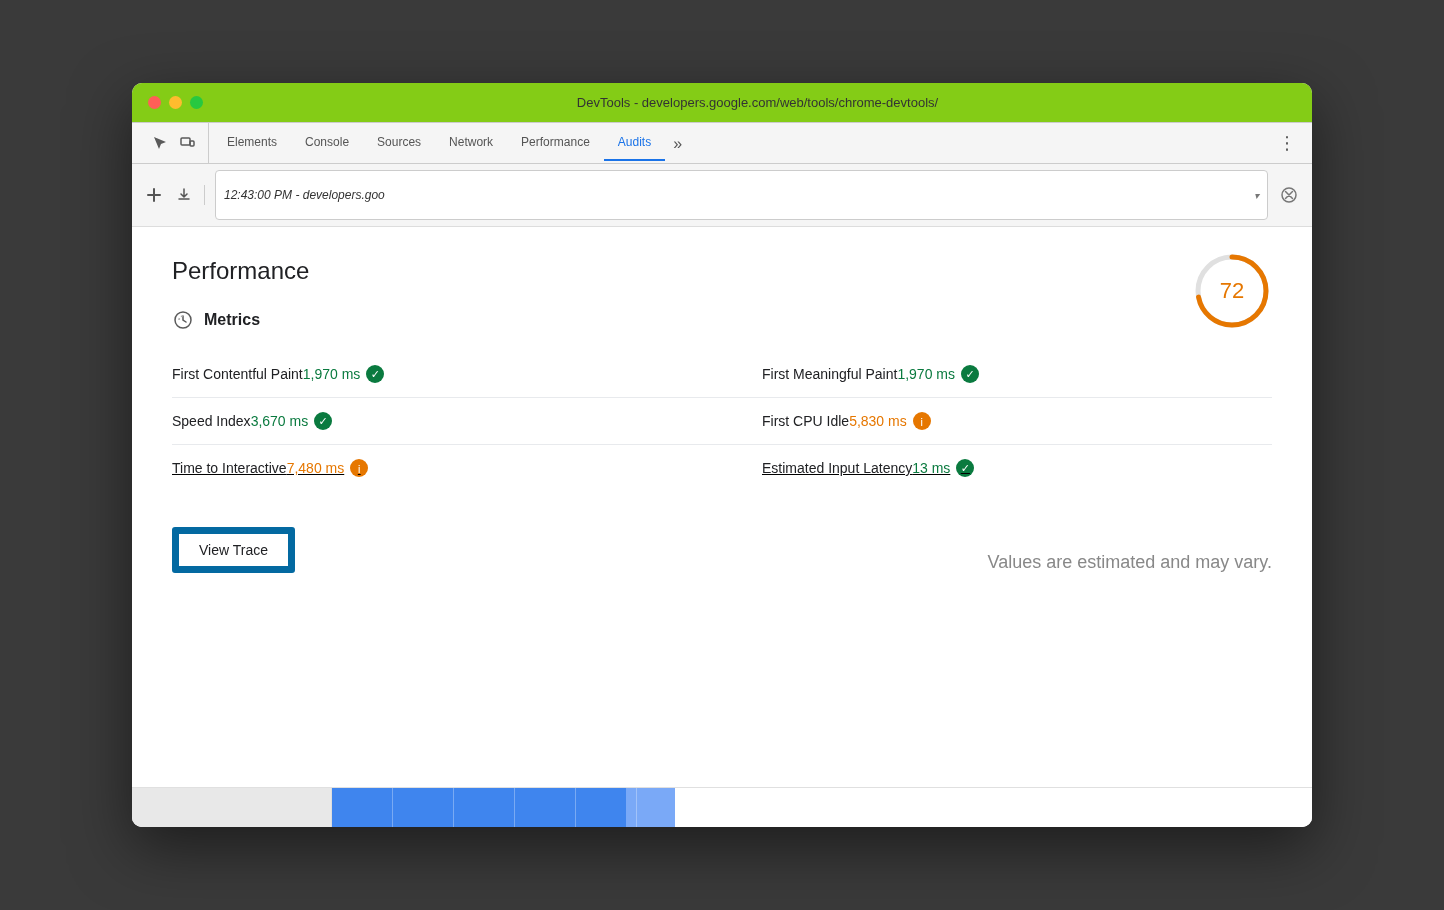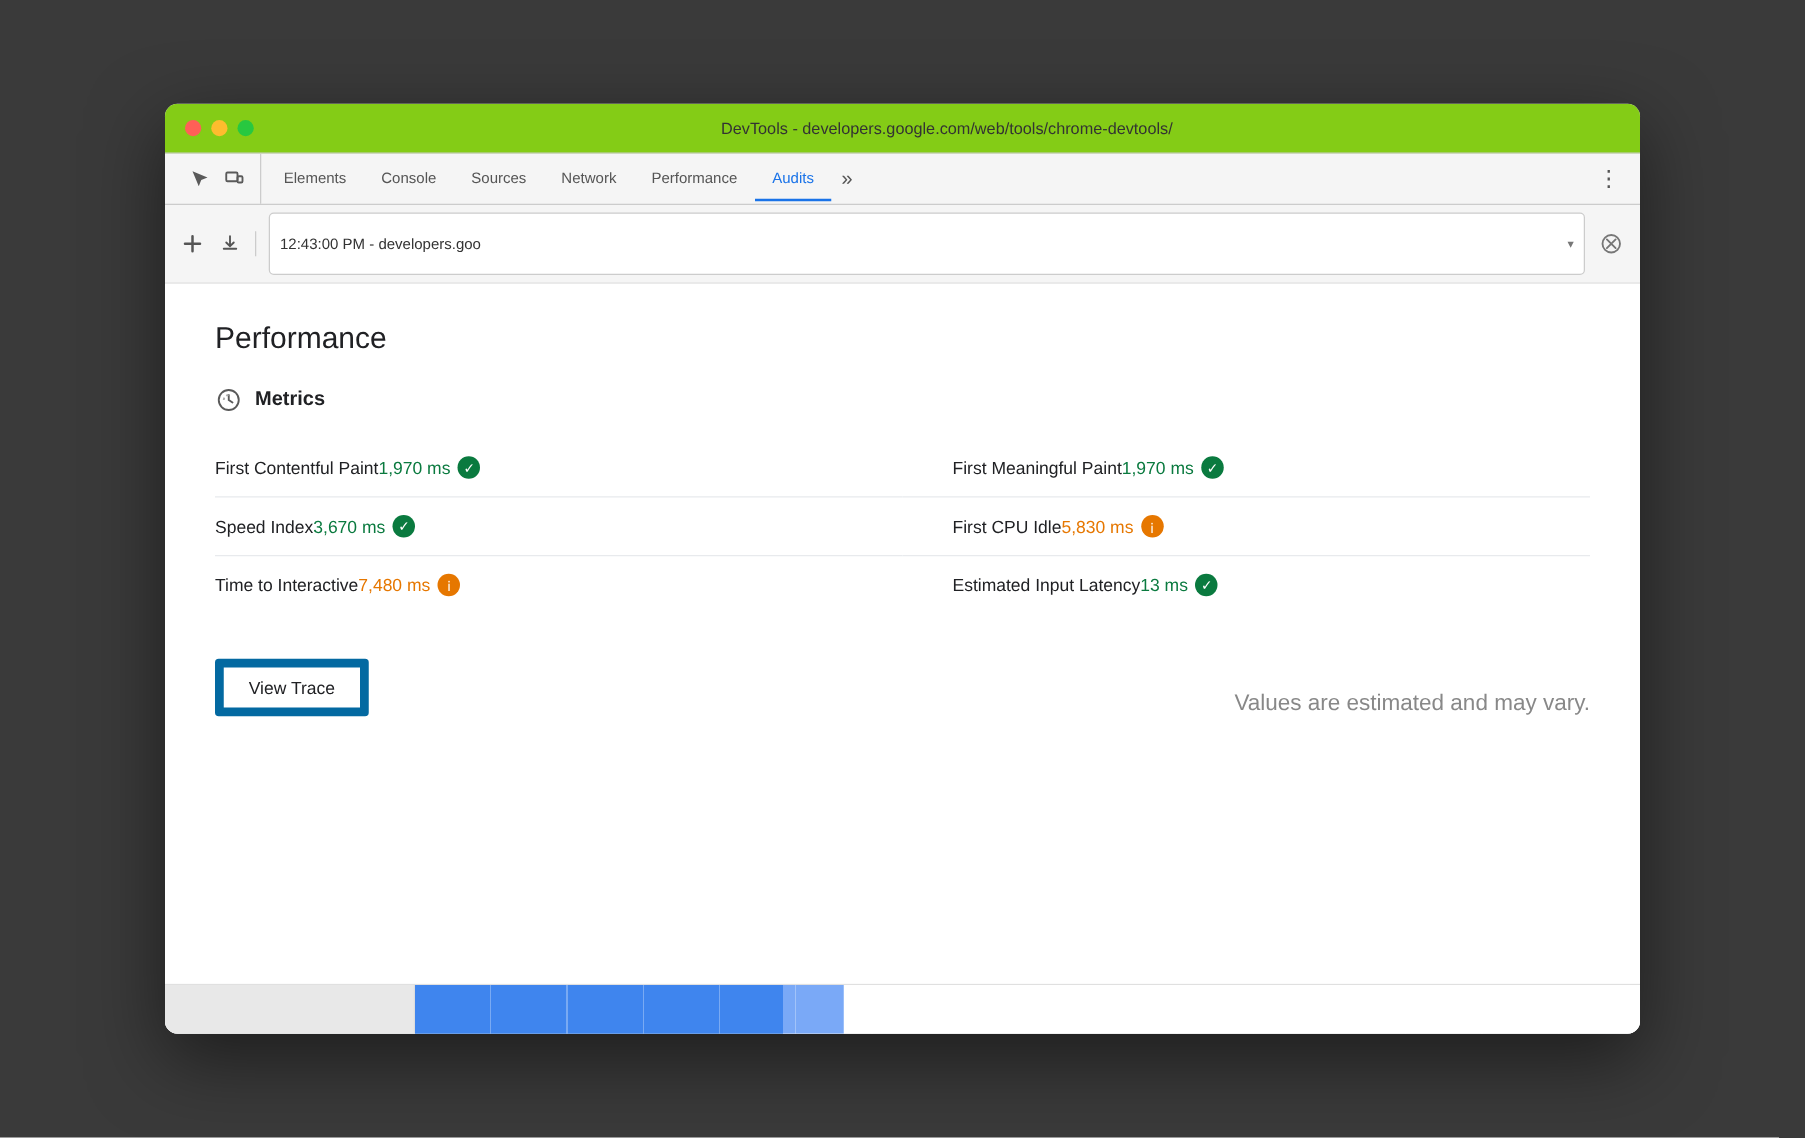--- a/index.html
+++ b/index.html
@@ -129,20 +129,21 @@
       display: flex;
       align-items: center;
       background: white;
       border: 1px solid #ccc;
       border-radius: 4px;
       padding: 17px 8px;
       font-size: 12px;
       color: #333;
       gap: 6px;
       flex: 1;
+      font-style: italic;
     }
     .toolbar-url-text {
       flex: 1;
     }
     .toolbar-dropdown {
       color: #777;
       font-size: 10px;
     }
     .toolbar-no-throttle {
       display: flex;
@@ -215,20 +216,21 @@
     }
     .metric-row {
       display: flex;
       align-items: center;
       padding: 14px 0;
       border-bottom: 1px solid #e8eaed;
       padding-right: 40px;
     }
     .metric-row:last-child {
       border-bottom: none;
+      text-decoration: underline;
     }
     .metric-row.right {
       padding-right: 0;
       padding-left: 40px;
     }
     .metric-label {
       font-size: 14px;
       color: #202124;
     }
     .metric-value {
@@ -372,20 +374,27 @@
     <div class="toolbar-no-throttle">
       <svg width="18" height="18" viewBox="0 0 18 18" fill="none" stroke="#777" stroke-width="1.5">
         <circle cx="9" cy="9" r="7"></circle>
         <path d="M5.5 5.5l7 7M12.5 5.5l-7 7" stroke-linecap="round"></path>
       </svg>
     </div>
   </div>
 
   <div class="content">
 
+    <div class="score-circle">
+      <svg viewBox="0 0 80 80">
+        <circle cx="40" cy="40" r="34" fill="none" stroke="#e0e0e0" stroke-width="5"></circle>
+        <circle cx="40" cy="40" r="34" fill="none" stroke="#e67700" stroke-width="5" stroke-dasharray="213.6" stroke-dashoffset="59.8" stroke-linecap="round"></circle>
+      </svg>
+      <span class="score-num">72</span>
+    </div>
 
     <h2 class="perf-title">Performance</h2>
 
     <div class="metrics-section">
       <div class="metrics-header">
         <div class="metrics-icon">
           <svg width="20" height="20" viewBox="0 0 20 20" fill="none" stroke="#5a5a5a" stroke-width="1.5">
             <circle cx="10" cy="10" r="8"></circle>
             <path d="M10 6v4l3 2" stroke-linecap="round"></path>
             <path d="M6 10 A4 4 0 0 1 10 6" stroke="#aaa" stroke-dasharray="2 2"></path>

